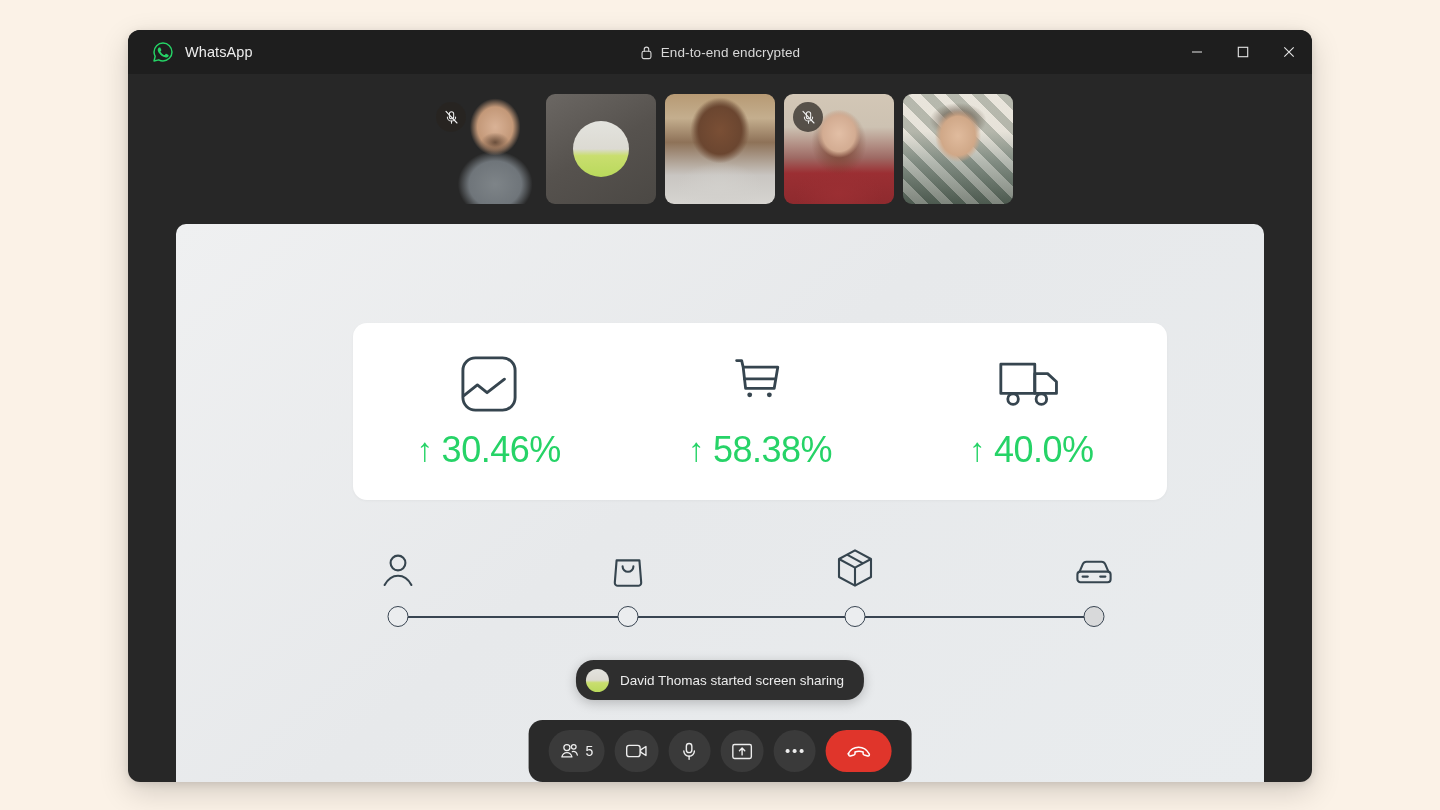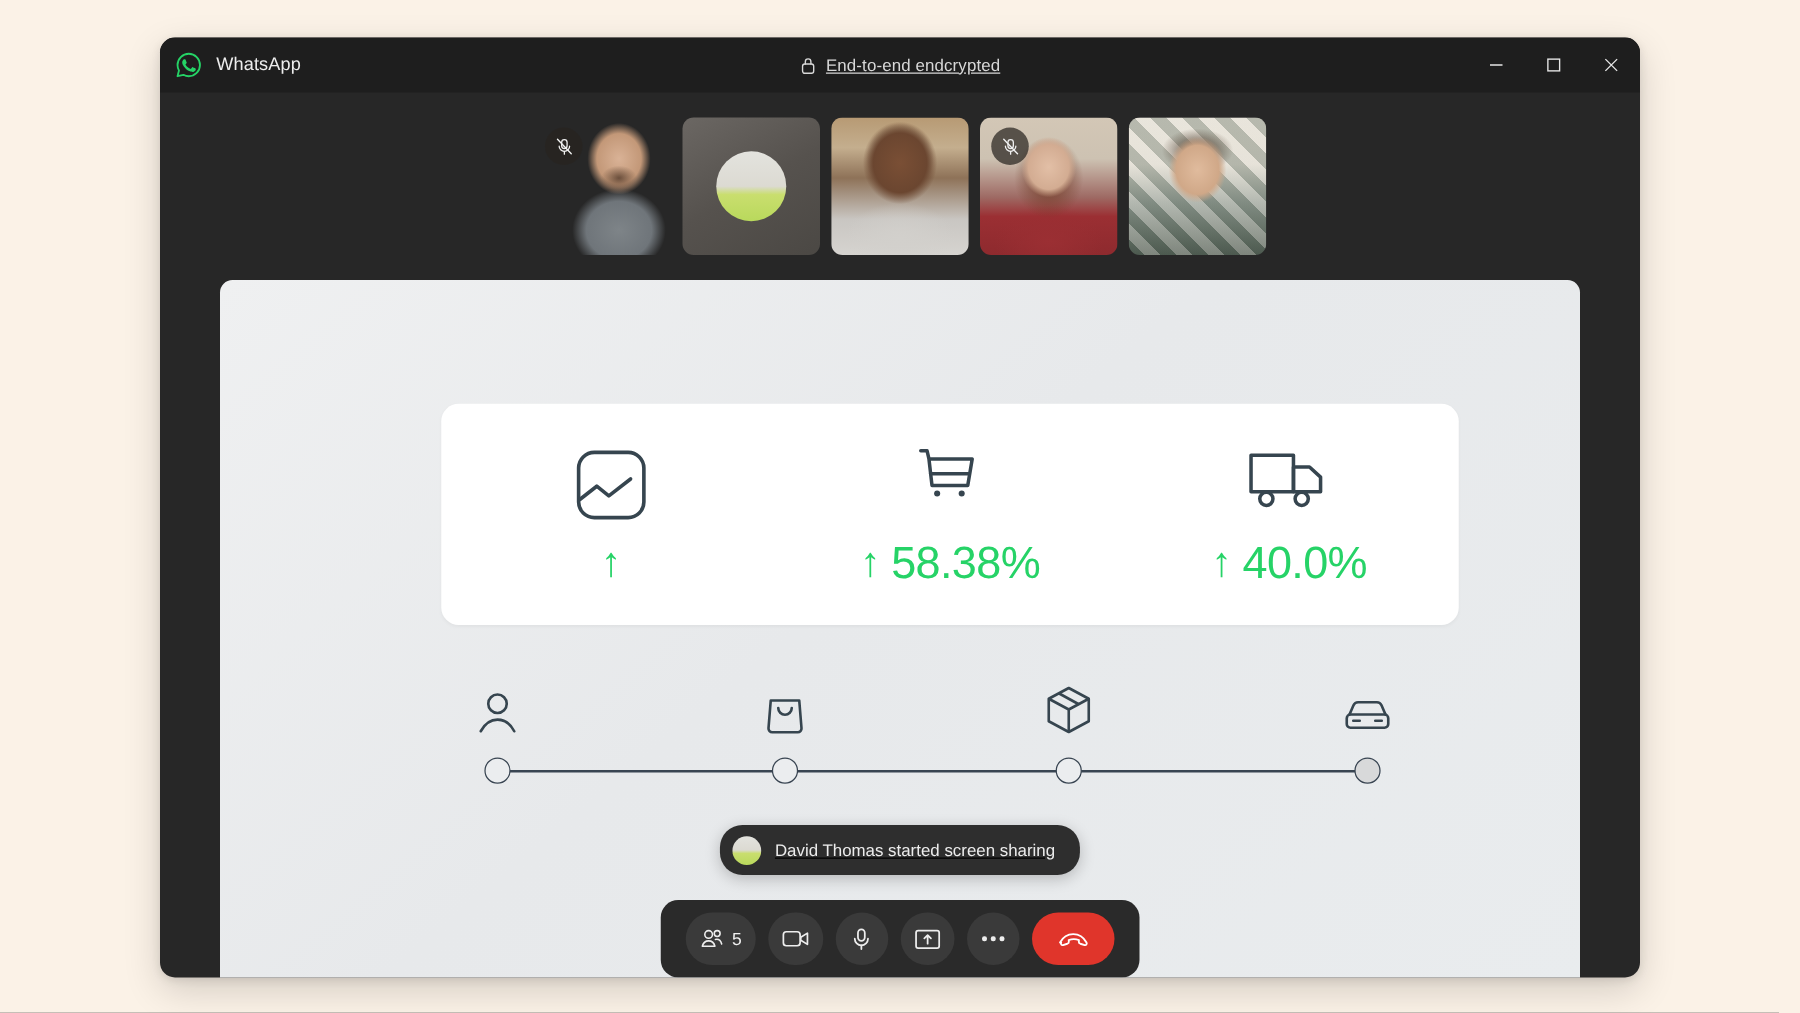--- a/index.html
+++ b/index.html
@@ -25,41 +25,40 @@
   .titlebar {
     position: relative;
     height: 44px;
     background: #1E1E1E;
     display: flex;
     align-items: center;
   }
   .brand {
     display: flex; align-items: center;
     gap: 11px;
-    padding-left: 12px;
+    padding-left: 24px;
     -webkit-user-select: none;
   }
   .brand-logo { width: 22px; height: 22px; display: block; }
   .brand-name {
     color: #EDEDED;
     font-size: 14.5px;
     letter-spacing: .1px;
   }
   .titlebar-center {
     position: absolute;
     left: 0; right: 0; top: 0; bottom: 0;
     display: flex; align-items: center; justify-content: center;
     gap: 8px;
     pointer-events: none;
   }
   .e2e-label {
     color: #D8D8D8;
     font-size: 13.5px;
     letter-spacing: .1px;
-    text-decoration: underline;
   }
   .lock-icon { width: 13px; height: 15px; display: block; }
   .win-controls {
     position: absolute; right: 0; top: 0;
     height: 44px;
     display: flex; align-items: stretch;
   }
   .win-btn {
     width: 46px;
     display: flex; align-items: center; justify-content: center;
@@ -187,21 +186,20 @@
     position: absolute;
     left: 50%;
     transform: translateX(-50%);
     top: 436px;
     height: 40px;
     display: flex; align-items: center; gap: 11px;
     padding: 0 20px 0 10px;
     background: #2E2E2E;
     border-radius: 18px;
     box-shadow: 0 3px 12px rgba(0,0,0,0.22);
-    text-decoration: underline;
   }
   .toast-avatar {
     width: 23px; height: 23px;
     border-radius: 50%;
     overflow: hidden;
     position: relative;
     flex: none;
   }
   .toast-text {
     color: #ECECEC;
@@ -379,20 +377,21 @@
 
       <div class="stat">
         <div class="stat-icon">
           <svg width="58" height="58" viewBox="0 0 60 60" fill="none">
             <rect x="3" y="3" width="54" height="54" rx="13" stroke="#36454F" stroke-width="3"></rect>
             <path d="M4 42l14-11 10 8 18-14" stroke="#36454F" stroke-width="3" stroke-linecap="round" stroke-linejoin="round"></path>
           </svg>
         </div>
         <div class="stat-value">
           <span class="stat-arrow">↑</span>
+          <span>30.46%</span>
         </div>
       </div>
 
       <div class="stat">
         <div class="stat-icon">
           <svg width="58" height="58" viewBox="0 0 62 62" fill="none">
             <path d="M6 6h5.4l1.6 7m0 0l2.6 22.6h30.6L50 13H13.6z" stroke="#36454F" stroke-width="3" stroke-linecap="round" stroke-linejoin="round"></path>
             <path d="M14.4 25.6h32.8" stroke="#36454F" stroke-width="3" stroke-linecap="round"></path>
             <circle cx="20" cy="42.6" r="2.6" fill="#36454F"></circle>
             <circle cx="41" cy="42.6" r="2.6" fill="#36454F"></circle>

